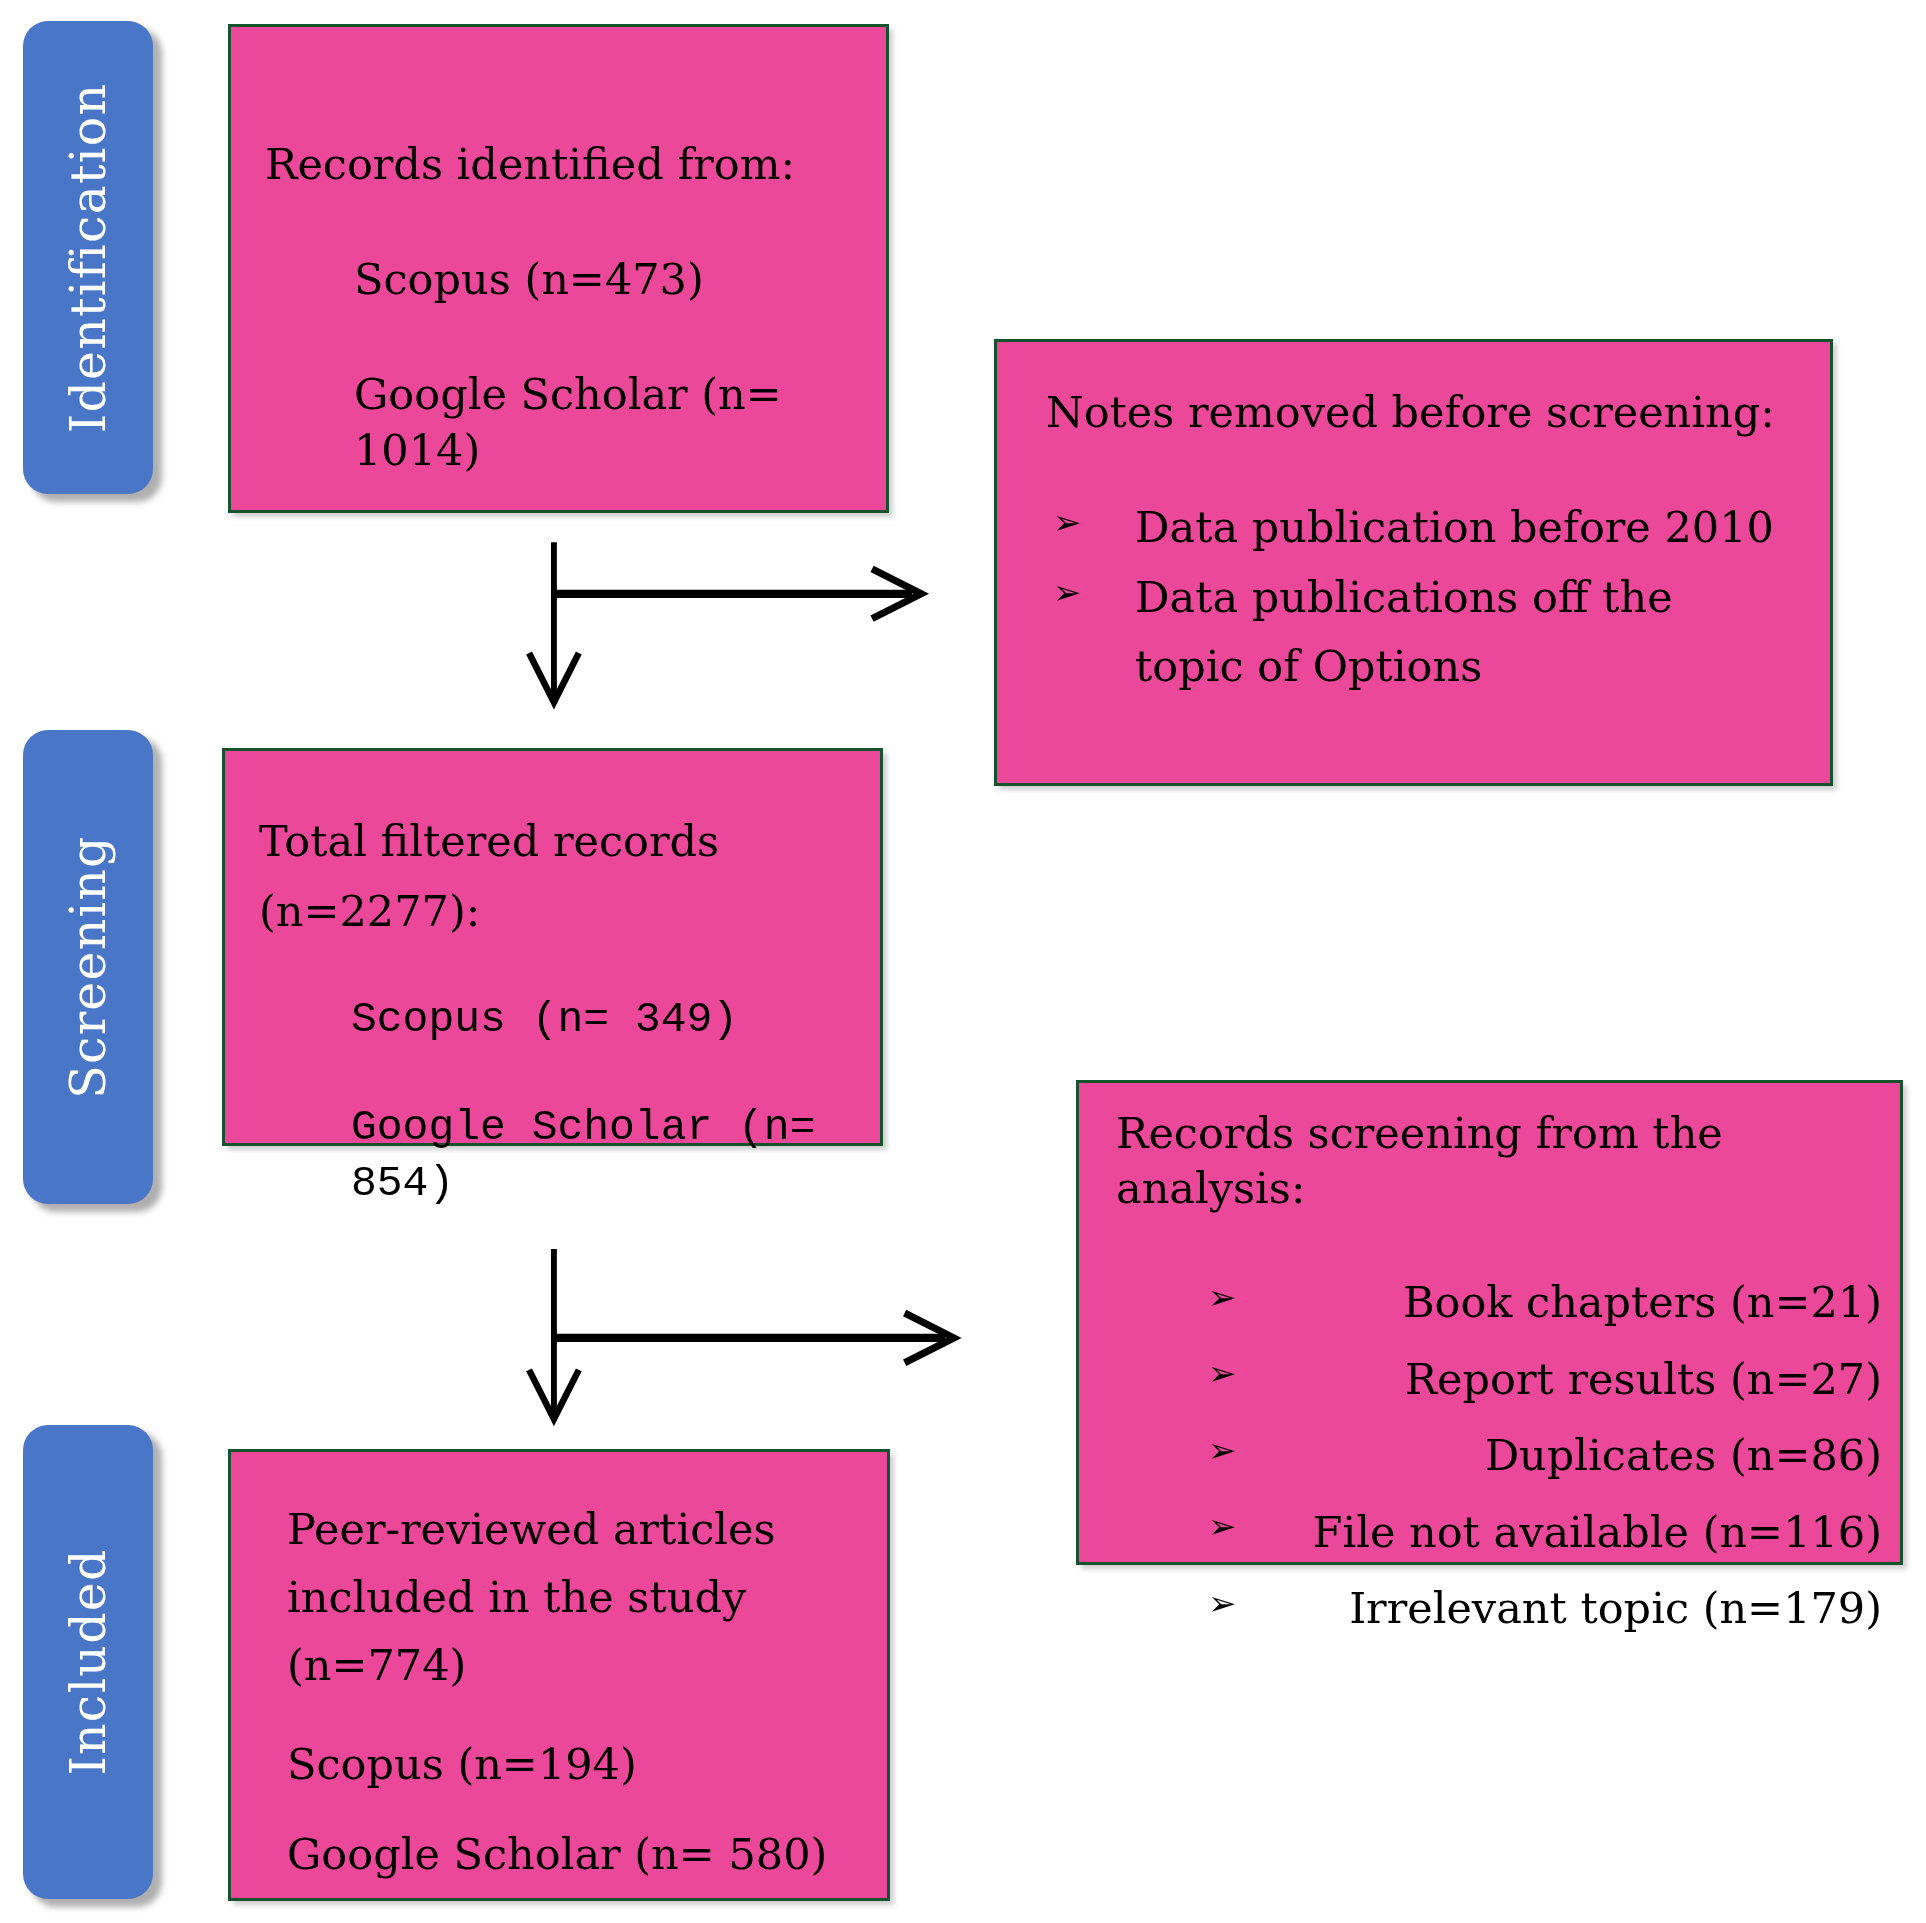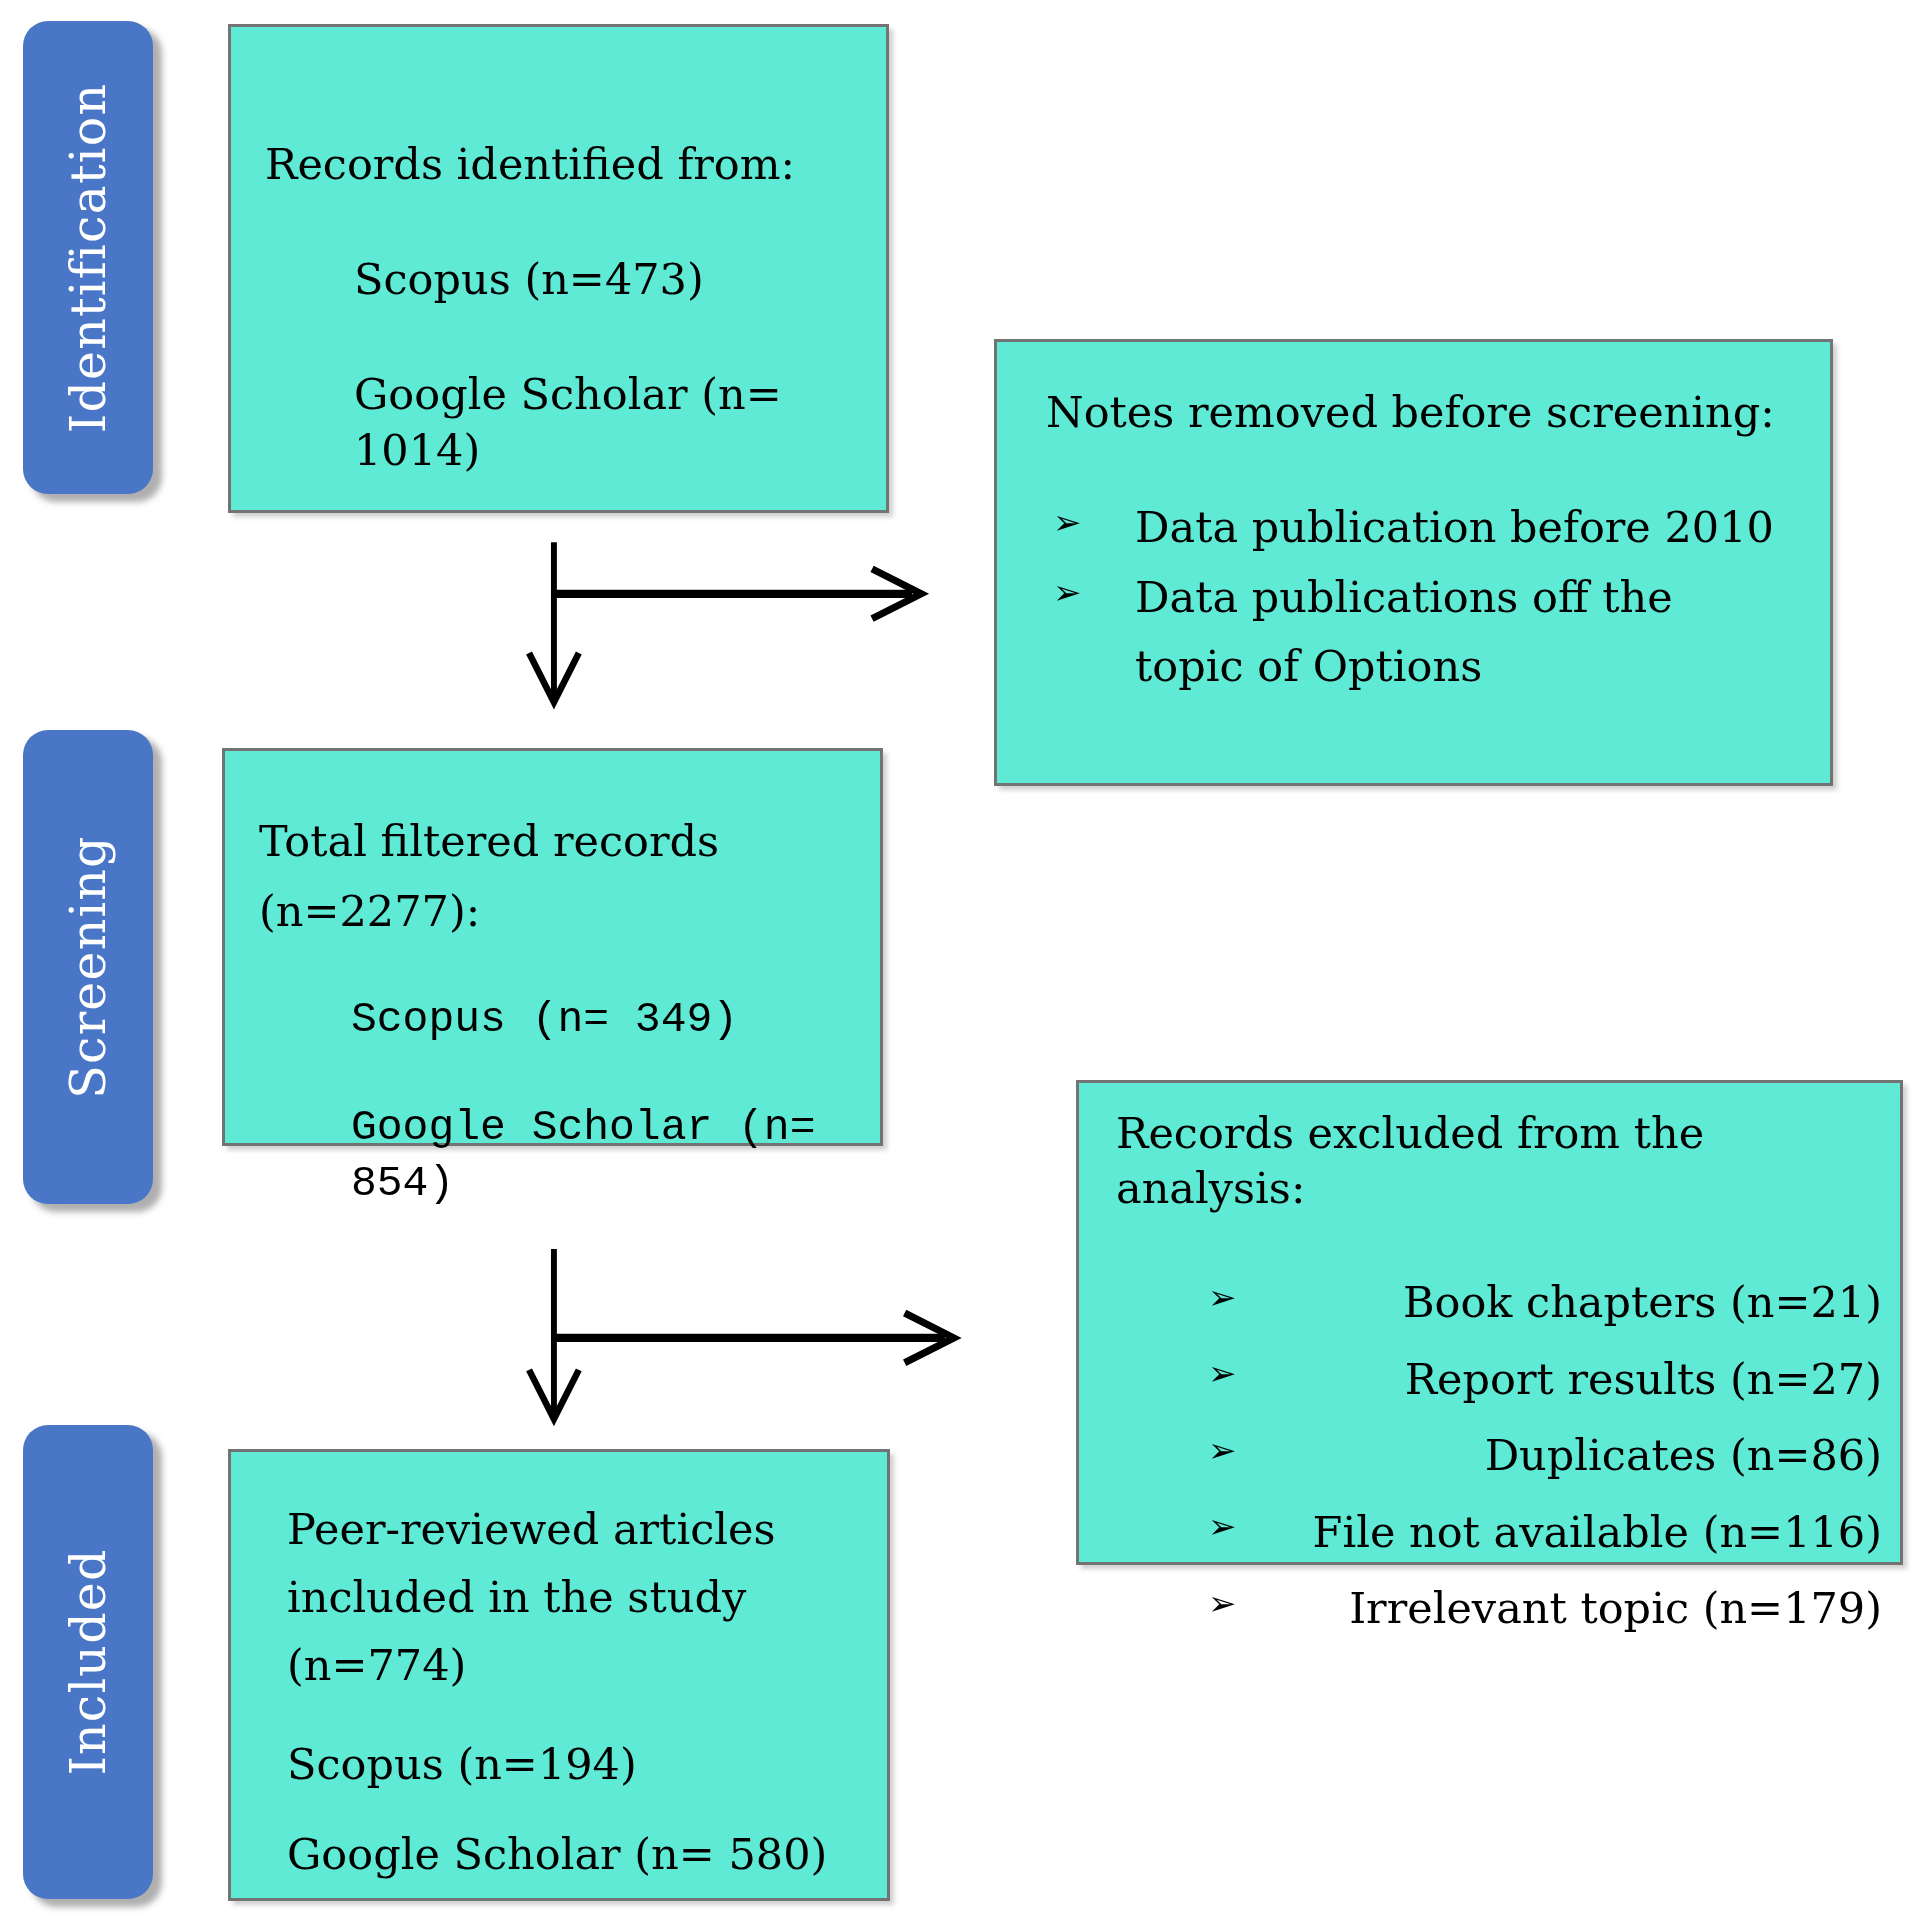--- a/index.html
+++ b/index.html
@@ -31,22 +31,22 @@
     font-size: 49px;
     letter-spacing: 1.2px;
   }
   #stage-identification { top: 21px;  height: 473px; }
   #stage-screening      { top: 730px; height: 474px; }
   #stage-included       { top: 1425px; height: 474px; }
 
   
   .fbox {
     position: absolute;
-    background: #5eead4;
-    border: 3px solid #737373;
+    background: #ec4899;
+    border: 3px solid #14532d;
     box-sizing: border-box;
     font-size: 43px;
     line-height: 1.3;
     box-shadow: 5.3px 4.7px 4.7px rgba(120,120,120,0.35);
   }
 
   
   #box-identified { left: 228px; top: 24px;   width: 661px; height: 489px; padding: 110px 18px 0 34px; }
   #box-identified .box-title { margin: 0 0 0 0; }
   #box-identified .plain-item { margin: 59px 0 0 89px; }
@@ -146,21 +146,21 @@
   </div>
 
   <div class="fbox" id="box-filtered">
     <p class="title-line">Total filtered records</p>
     <p class="title-line">(n=2277):</p>
     <p class="plain-item">Scopus (n= 349)</p>
     <p class="plain-item">Google Scholar (n= 854)</p>
   </div>
 
   <div class="fbox" id="box-excluded">
-    <p class="box-title">Records excluded from the analysis:</p>
+    <p class="box-title">Records screening from the analysis:</p>
     <ul class="bullet-list">
       <li class="bullet-item">
         <span class="bullet-glyph">➢</span>
         <span class="bullet-text">Book chapters (n=21)</span>
       </li>
       <li class="bullet-item">
         <span class="bullet-glyph">➢</span>
         <span class="bullet-text">Report results (n=27)</span>
       </li>
       <li class="bullet-item">

